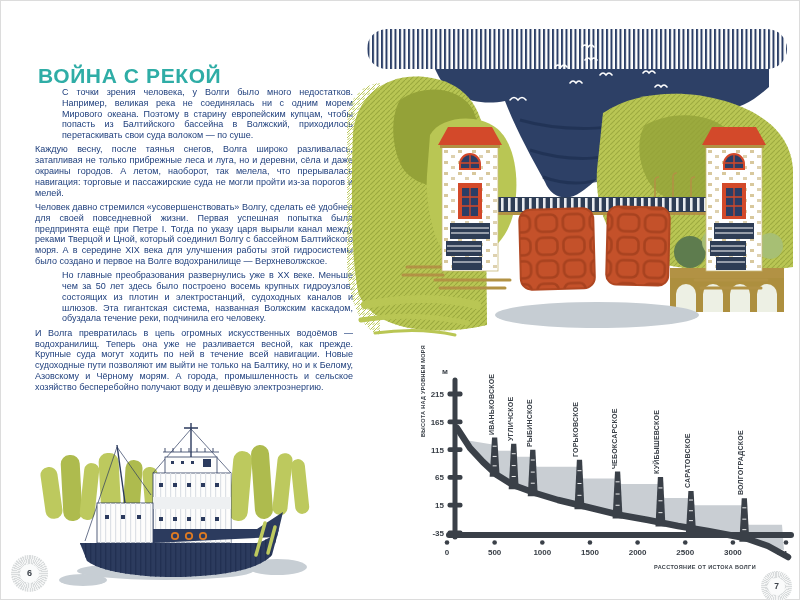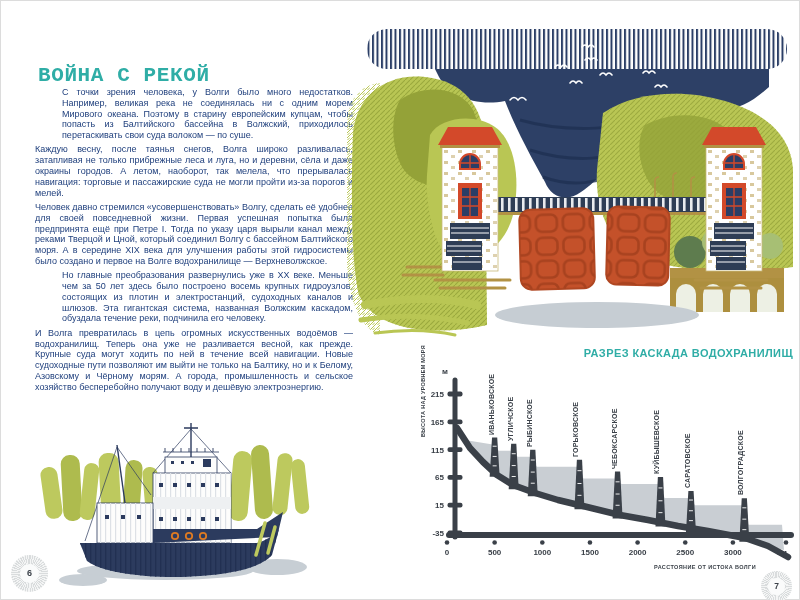--- a/index.html
+++ b/index.html
@@ -2,21 +2,21 @@
 <html><head>
 <meta charset="utf-8">
 <style>
   html,body{margin:0;padding:0;}
   body{width:800px;height:600px;position:relative;background:#ffffff;overflow:hidden;
        font-family:"Liberation Sans",sans-serif;}
   .edge{position:absolute;inset:0;border:1px solid #dcdcdc;pointer-events:none;}
 
   
   #page-title{position:absolute;left:38px;top:50px;font-size:21px;font-weight:bold;
-      color:#2fada6;letter-spacing:.6px;white-space:nowrap;font-family:Liberation Mono, monospace;}
+      color:#2fada6;letter-spacing:.6px;white-space:nowrap;}
   #text-col{position:absolute;left:35px;top:87px;width:318px;color:#21417e;
       font-size:9px;line-height:10.8px;text-align:justify;}
   #text-col p{margin:0 0 3.5px 0;}
   #text-col p.indent{margin-left:27px;}
 
   
   #chart-area{position:absolute;left:408px;top:345px;width:392px;height:255px;}
   #chart-title{position:absolute;right:7px;top:2px;font-size:11px;font-weight:bold;
       color:#2fada6;letter-spacing:.4px;white-space:nowrap;}
   #chart-xlabel{position:absolute;right:44px;top:219px;font-size:5.5px;font-weight:bold;
@@ -280,21 +280,20 @@
     <rect x="175" y="204" width="74" height="80" rx="11" fill="#c4512a" stroke="#b04722" stroke-width="2"></rect>
     <rect x="175" y="204" width="74" height="80" rx="11" fill="url(#cobble)"></rect>
   </g>
   <g transform="rotate(1.5 292 240)">
     <rect x="262" y="202" width="62" height="78" rx="10" fill="#c4512a" stroke="#b04722" stroke-width="2"></rect>
     <rect x="262" y="202" width="62" height="78" rx="10" fill="url(#cobble)"></rect>
   </g>
 </svg>
 
 <div id="chart-area">
-  <div id="chart-title">РАЗРЕЗ КАСКАДА ВОДОХРАНИЛИЩ</div>
   <svg id="chart-svg" width="392" height="255" viewBox="0 0 392 255">
       <path d="M57,95 L84.7,99.6 L90.7,105.7 L103.7,105.7 L109.7,111.8 L122.8,111.8 L128.8,121.8 L169.5,121.8 L175.5,133.5 L207.6,133.5 L213.6,139.1 L250.5,139.1 L256.5,153.0 L281.0,153.0 L287.0,160.2 L334.3,160.2 L340.3,179.7 L374,179.7 L376,205 L360,201 L337,193 L300,186 L270,181 L240,175 L212,170 L175,161 L150,155 L127,148 L105,140 L89,130 L75,117 L62,103 Z" fill="#c9ced3"></path>
       <path d="M49,83 L62,103 L75,117 L89,130 L105,140 L127,148 L150,155 L175,161 L212,170 L240,175 L270,181 L300,186 L337,193 L360,201 L380,212" fill="none" stroke="#3a4048" stroke-width="6.5" stroke-linecap="round" stroke-linejoin="round"></path>
       <polygon points="84.05000000000001,92.596 89.25,92.596 91.65,131.81785714285715 81.65,131.81785714285715" fill="#3a4048"></polygon>
       <path d="M84.65,101.22480857142858 L88.65,101.22480857142858" stroke="#ffffff" stroke-width="1" opacity="0.9"></path>
       <path d="M84.65,111.42249142857143 L88.65,111.42249142857143" stroke="#ffffff" stroke-width="1" opacity="0.9"></path>
       <path d="M84.65,120.83573714285714 L88.65,120.83573714285714" stroke="#ffffff" stroke-width="1" opacity="0.9"></path>
       <polygon points="103.11,98.712 108.30999999999999,98.712 110.71,144.2581818181818 100.71,144.2581818181818" fill="#3a4048"></polygon>
       <path d="M103.71,108.73216 L107.71,108.73216" stroke="#ffffff" stroke-width="1" opacity="0.9"></path>
       <path d="M103.71,120.57416727272727 L107.71,120.57416727272727" stroke="#ffffff" stroke-width="1" opacity="0.9"></path>

